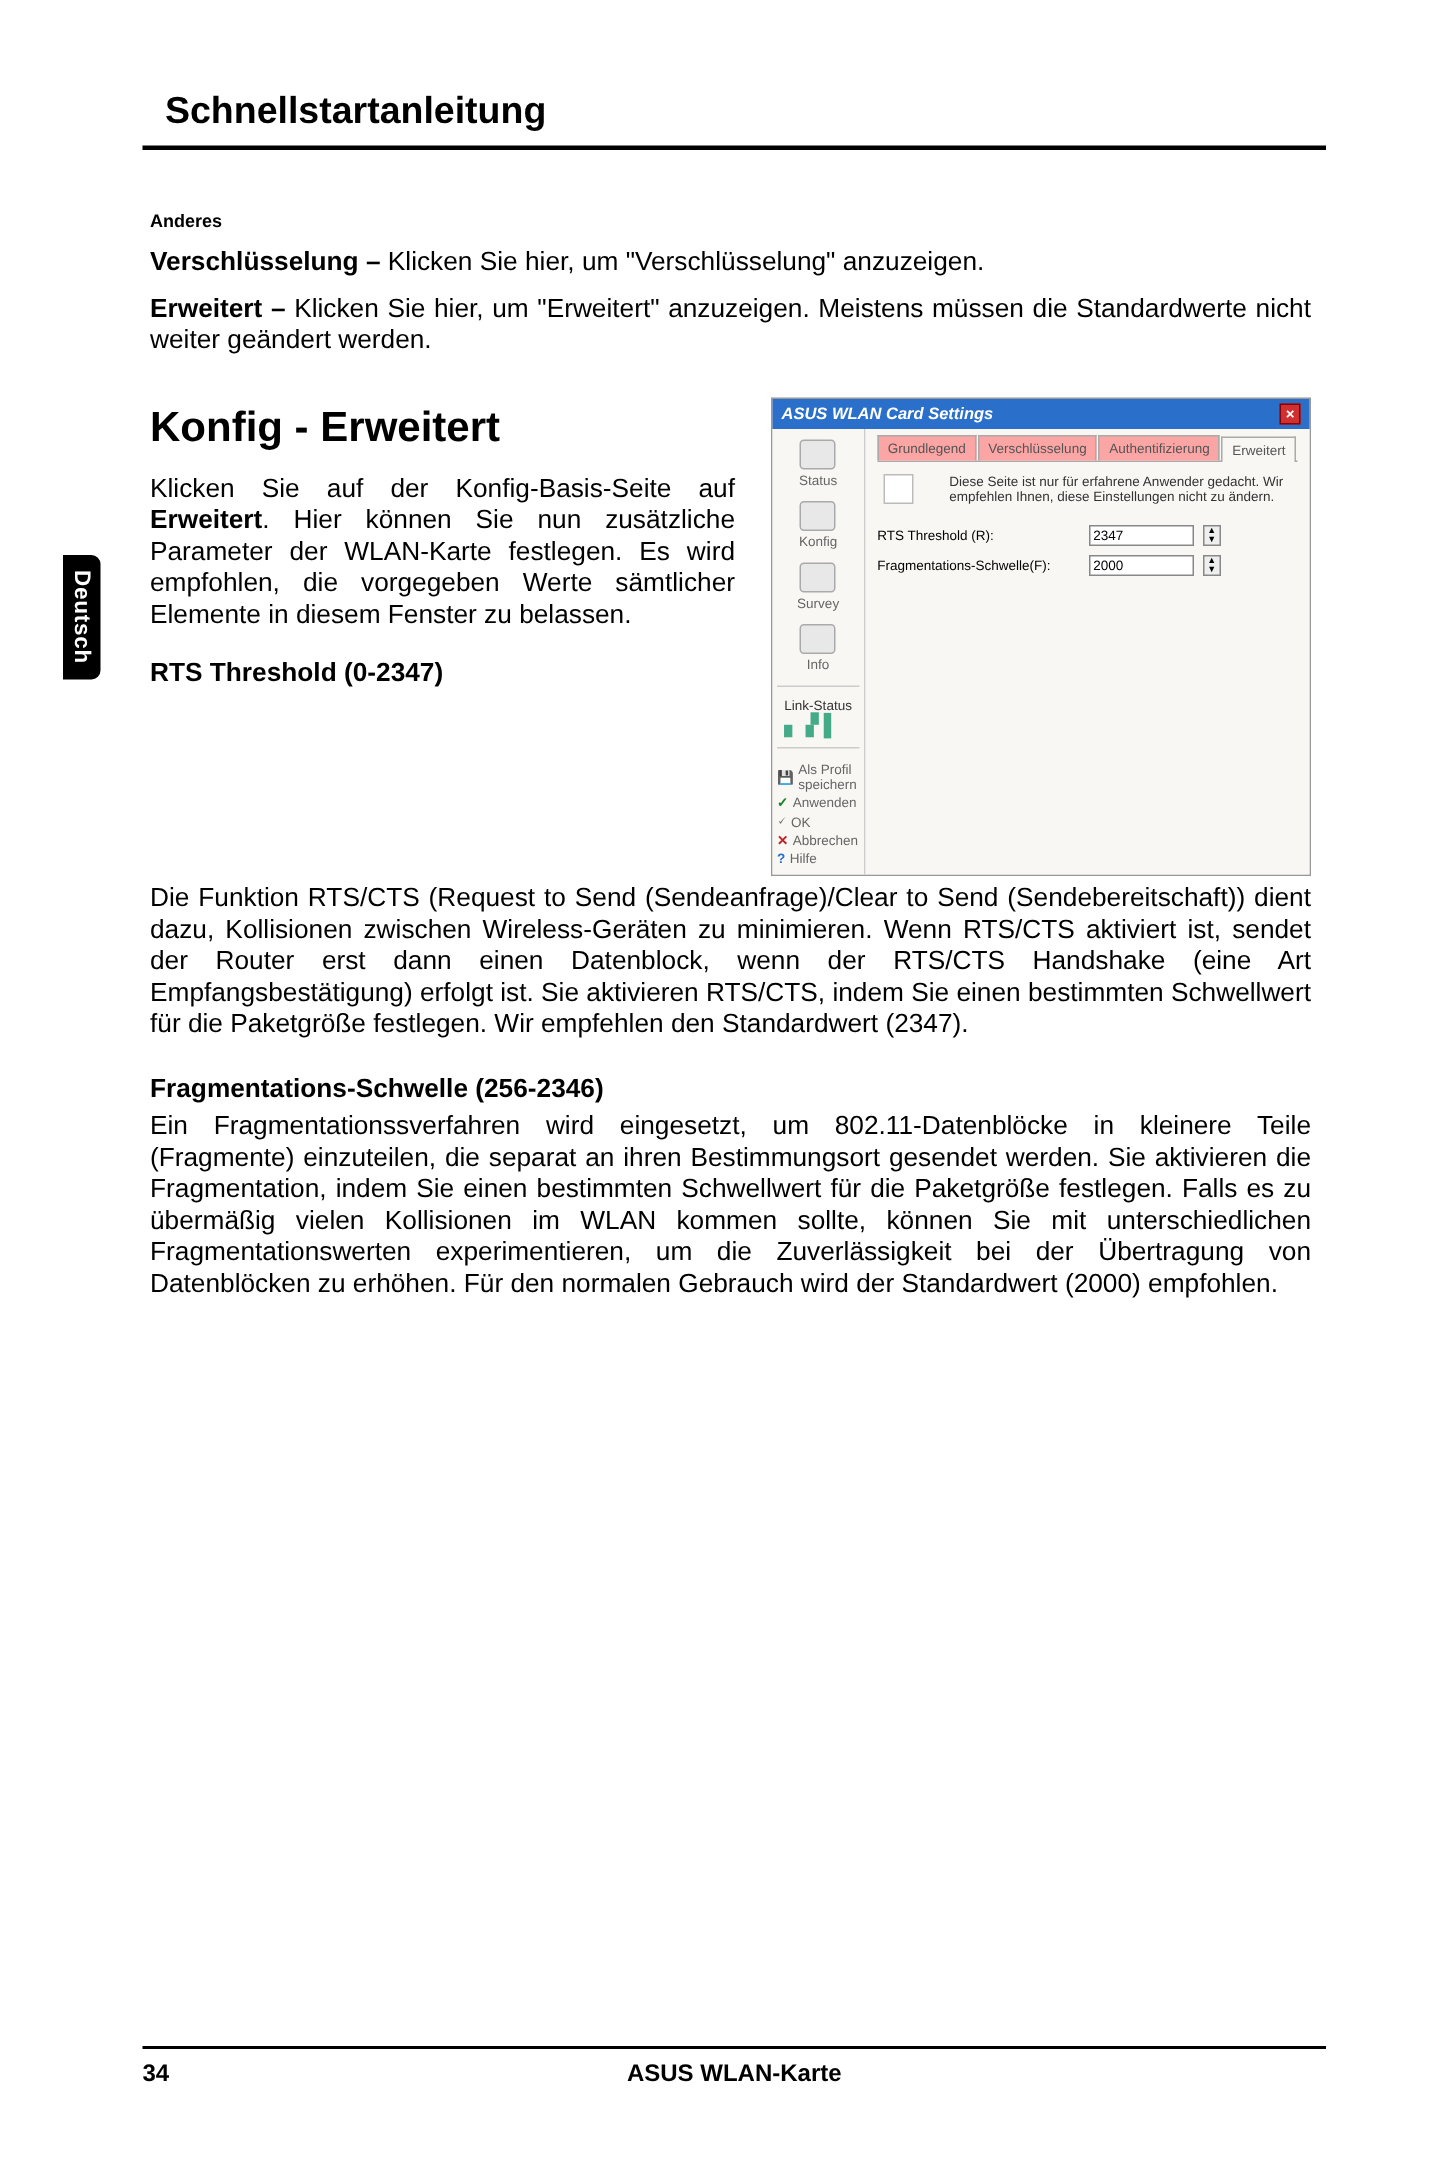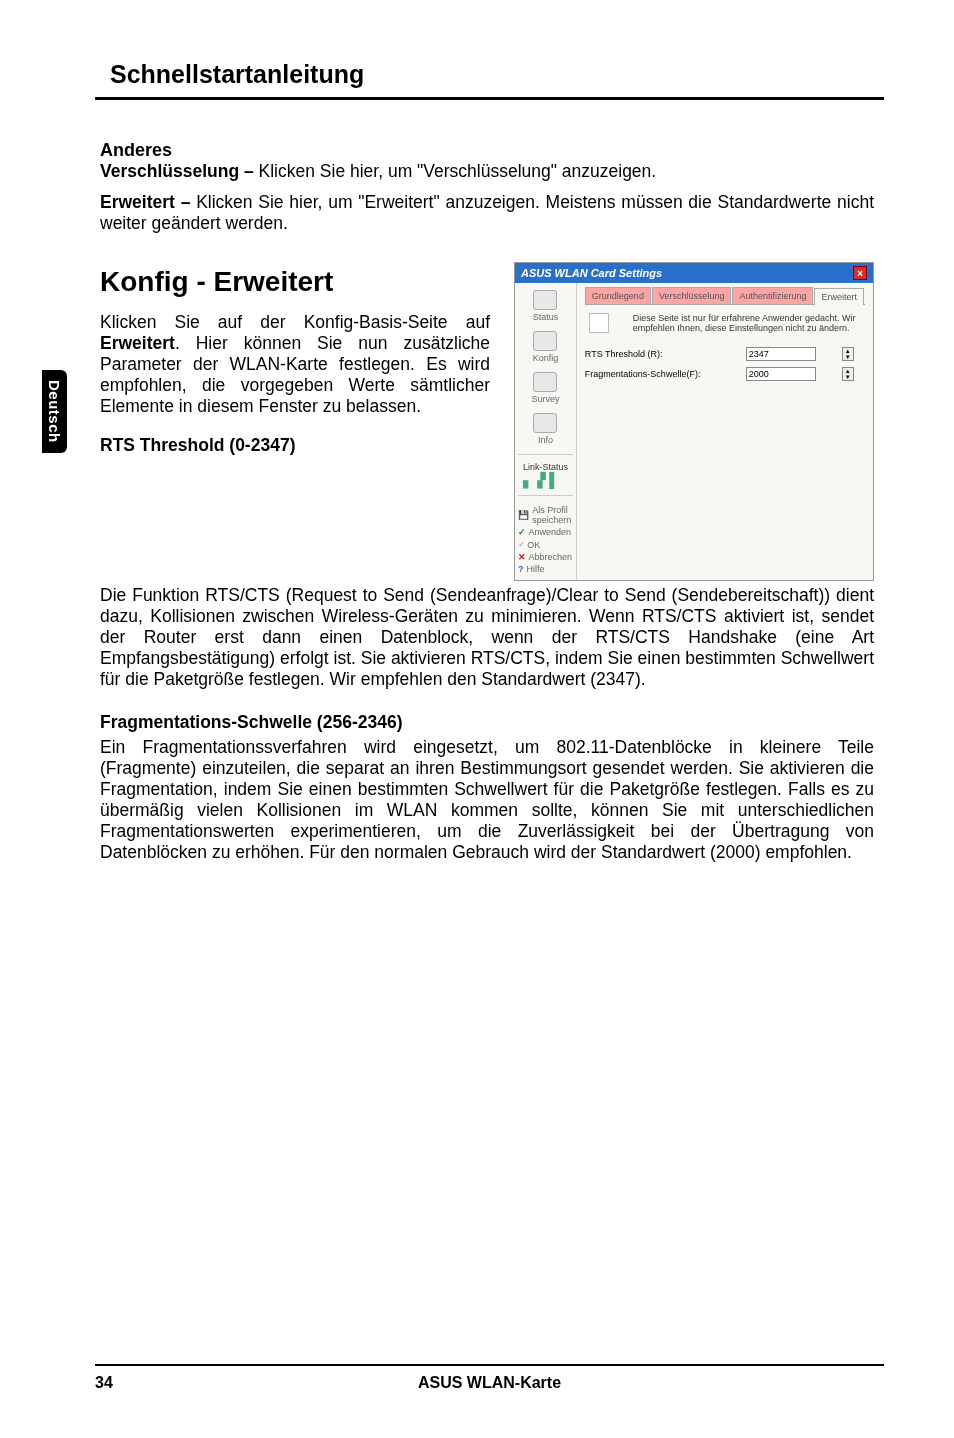--- a/index.html
+++ b/index.html
@@ -37,21 +37,22 @@
       writing-mode: vertical-rl;
       padding: 10px 4px;
       border-radius: 0 6px 6px 0;
       letter-spacing: 0.5px;
     }
     .content {
       margin: 40px 80px 0 100px;
     }
     .section-label {
       font-weight: bold;
-      font-size: 18px;
+      font-size: 12px;
+      margin-bottom: 10px;
     }
     .para {
       font-size: 17.5px;
       margin-bottom: 10px;
       text-align: justify;
     }
     .bold {
       font-weight: bold;
     }
     .main-heading {
@@ -189,21 +190,21 @@
     .ss-hint-icon {
       width: 20px;
       height: 20px;
       flex-shrink: 0;
       background: #fff;
       border: 1px solid #bbb;
     }
     .ss-field-row {
       display: flex;
       align-items: center;
-      gap: 26px;
+      gap: 6px;
       margin: 6px 0;
       font-size: 9px;
     }
     .ss-field-label {
       width: 135px;
     }
     .ss-input {
       width: 70px;
       border: 1px solid #888;
       padding: 1px 2px;

